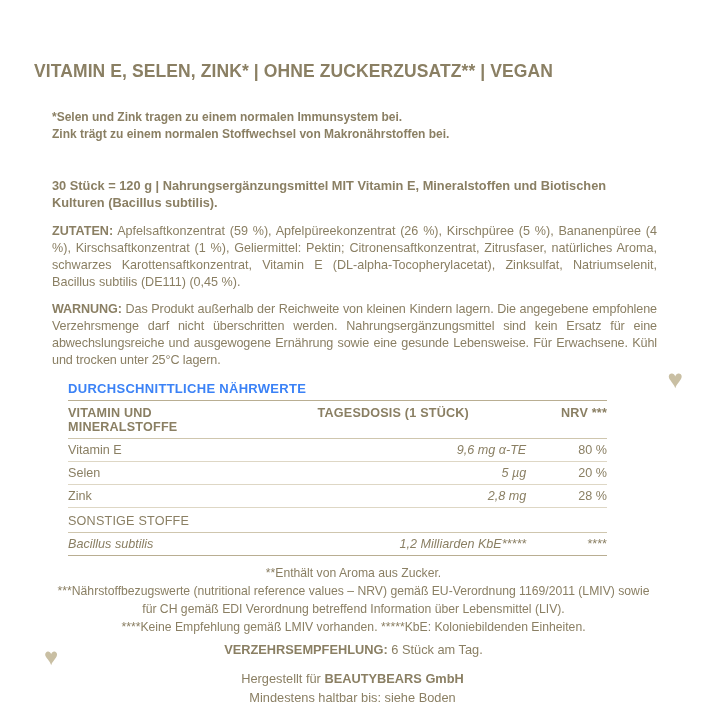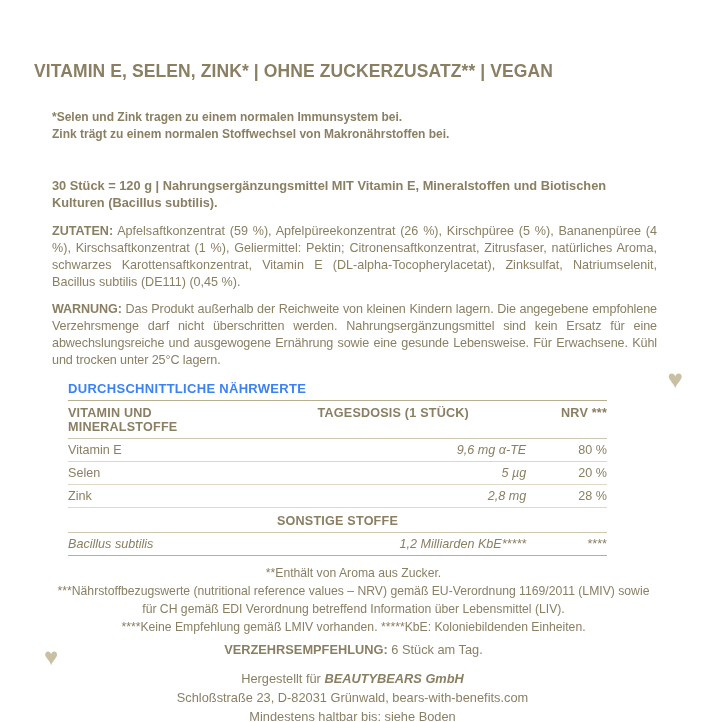--- a/index.html
+++ b/index.html
@@ -125,27 +125,26 @@
   table.nt th.c3 { text-align: right; }
   table.nt td {
     padding: 4px 0 4px 0;
     border-bottom: 1px solid #ded7c5;
     vertical-align: top;
     margin-top: 36px;
   }
   table.nt td.c2 { text-align: right; font-style: italic; }
   table.nt td.c3 { text-align: right; }
   table.nt tr.sonstige td {
-    font-weight: bold;
+    font-weight: normal;
     border-bottom: 1px solid #cfc6ae;
     border-top: 1px solid #cfc6ae;
     padding-top: 6px;
     padding-bottom: 4px;
     letter-spacing: 0.2px;
-    text-align: center;
   }
   table.nt tr.last td {
     border-bottom: 1.5px solid #b9ae92;
   }
   .ital { font-style: italic; }
 
   
   .footnotes {
     margin-top: 9px;
     margin-left: 26px;
@@ -163,21 +162,21 @@
   }
   .verzehr .norm { font-weight: normal; }
 
   .producer {
     margin-top: 9px;
     text-align: center;
     font-size: 12.8px;
     line-height: 1.5;
     color: #8a7f63;
   }
-  .producer .b { font-weight: bold; font-style: italic; }
+  .producer .b { font-weight: bold; }
 
   
   .heart {
     position: absolute;
     color: #c9bfa3;
     font-size: 26px;
     line-height: 1;
   }
   .heart-right { right: 22px; top: 366px; }
   .heart-left { left: 44px; top: 645px; font-size: 24px; }
@@ -248,20 +247,19 @@
 
   <div class="footnotes">
     <div>**Enthält von Aroma aus Zucker.</div>
     <div>***Nährstoffbezugswerte (nutritional reference values – NRV) gemäß EU-Verordnung 1169/2011 (LMIV) sowie für CH gemäß EDI Verordnung betreffend Information über Lebensmittel (LIV).</div>
     <div>****Keine Empfehlung gemäß LMIV vorhanden. *****KbE: Koloniebildenden Einheiten.</div>
     <div class="verzehr"><span>VERZEHRSEMPFEHLUNG:</span><span class="norm"> 6 Stück am Tag.</span></div>
   </div>
 
   <div class="producer">
     <div><span>Hergestellt für </span><span class="b">BEAUTYBEARS GmbH</span></div>
-    <div>Schloßstraße 23, D-82031 Grünwald, bears-with-benefits.com</div>
     <div>Mindestens haltbar bis: siehe Boden</div>
   </div>
 
   <div class="heart heart-right">♥</div>
   <div class="heart heart-left">♥</div>
 
 </div>
 
 </body></html>

